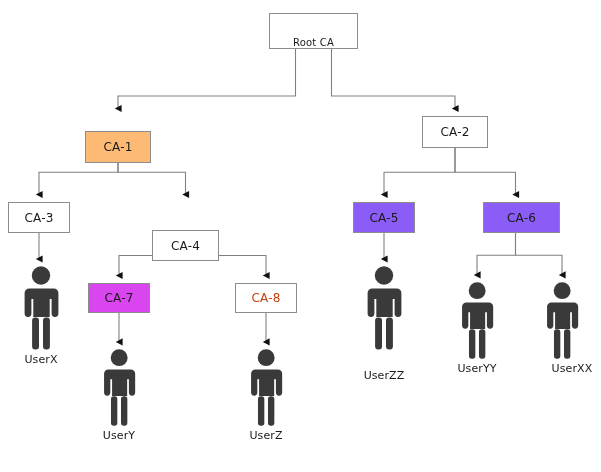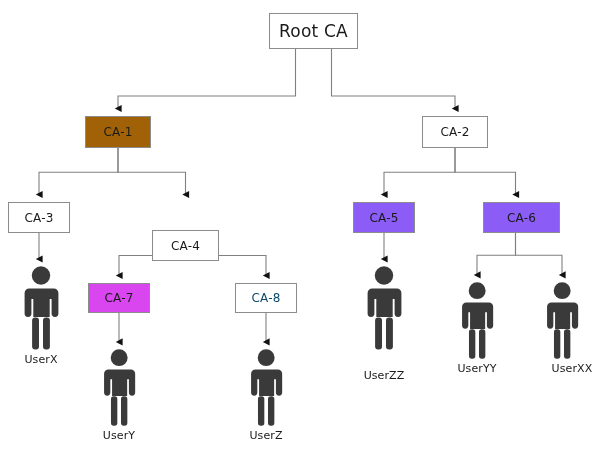--- a/index.html
+++ b/index.html
@@ -81,45 +81,45 @@
         <path d="M 266 313 L 266 341.88" stroke="#808080" marker-end="url(#arrowhead)"></path>
         <path d="M 455 148 L 455 172.3 L 384 172.3 L 384 194.5" stroke="#808080" marker-end="url(#arrowhead)"></path>
         <path d="M 455 148 L 455 172.3 L 515.5 172.3 L 515.5 194.5" stroke="#808080" marker-end="url(#arrowhead)"></path>
         <path d="M 384 233 L 384 259" stroke="#808080" marker-end="url(#arrowhead)"></path>
         <path d="M 515.5 233 L 515.5 255.221 L 477 255.221 L 477 274.88" stroke="#808080" marker-end="url(#arrowhead)"></path>
         <path d="M 515.5 233 L 515.5 255.221 L 562 255.221 L 562 274.88" stroke="#808080" marker-end="url(#arrowhead)"></path>
       </g>
   </svg>
 
   <div id="ca-layer">
-      <div class="ca-node" style="left: 269px; top: 13px; width: 89px; height: 36px; font-size: 17px; border-color: rgb(140, 140, 140); background: rgb(255, 255, 255); color: rgb(26, 26, 26);">
+      <div class="ca-node" style="left: 269px; top: 13px; width: 89px; height: 36px; font-size: 10px; border-color: rgb(140, 140, 140); background: rgb(255, 255, 255); color: rgb(26, 26, 26); align-items: flex-end;">
         <span class="ca-label">Root CA</span>
       </div>
-      <div class="ca-node" style="left: 85px; top: 116px; width: 66px; height: 32px; font-size: 12px; border-color: rgb(140, 140, 140); background: #a16207; color: rgb(26, 26, 26); align-items: center;">
+      <div class="ca-node" style="left: 85px; top: 131px; width: 66px; height: 32px; font-size: 12px; border-color: rgb(140, 140, 140); background: #fdba74; color: rgb(26, 26, 26); align-items: center;">
         <span class="ca-label">CA-1</span>
       </div>
       <div class="ca-node" style="left: 422px; top: 116px; width: 66px; height: 32px; font-size: 12px; border-color: rgb(140, 140, 140); background: rgb(255, 255, 255); color: rgb(26, 26, 26);">
         <span class="ca-label">CA-2</span>
       </div>
       <div class="ca-node" style="left: 8px; top: 202px; width: 62px; height: 31px; font-size: 12px; border-color: rgb(140, 140, 140); background: rgb(255, 255, 255); color: rgb(26, 26, 26);">
         <span class="ca-label">CA-3</span>
       </div>
       <div class="ca-node" style="left: 152px; top: 202px; width: 67px; height: 31px; font-size: 12px; border-color: rgb(140, 140, 140); background: rgb(255, 255, 255); color: rgb(26, 26, 26); margin-top: 28px;">
         <span class="ca-label">CA-4</span>
       </div>
       <div class="ca-node" style="left: 353px; top: 202px; width: 62px; height: 31px; font-size: 12px; border-color: rgb(140, 140, 140); background: #8b5cf6; color: rgb(26, 26, 26);">
         <span class="ca-label">CA-5</span>
       </div>
       <div class="ca-node" style="left: 483px; top: 202px; width: 77px; height: 31px; font-size: 12px; border-color: rgb(140, 140, 140); background: #8b5cf6; color: rgb(26, 26, 26);">
         <span class="ca-label">CA-6</span>
       </div>
       <div class="ca-node" style="left: 88px; top: 283px; width: 62px; height: 30px; font-size: 12px; border-color: rgb(140, 140, 140); background: #d946ef; color: rgb(26, 26, 26);">
         <span class="ca-label">CA-7</span>
       </div>
-      <div class="ca-node" style="left: 235px; top: 283px; width: 62px; height: 30px; font-size: 12px; border-color: rgb(140, 140, 140); background: rgb(255, 255, 255); color: #0c4a6e;">
+      <div class="ca-node" style="left: 235px; top: 283px; width: 62px; height: 30px; font-size: 12px; border-color: rgb(140, 140, 140); background: rgb(255, 255, 255); color: #c2410c;">
         <span class="ca-label">CA-8</span>
       </div>
     </div>
   <div id="user-layer">
       <div class="user-node" style="left: 18px; top: 265px; width: 46px;">
         <svg class="person" width="46" height="86" viewBox="0 0 46 86">
           <circle cx="23" cy="10.5" r="9.2" fill="#3a3a3a"></circle>
           <path d="M10.2 23.5 h25.6 a4.6 4.6 0 0 1 4.6 4.6 v20.4 a3.4 3.4 0 0 1 -6.8 0 v-14.6 h-1.9 v18.2 h-16.4 v-18.2 h-1.9 v14.6 a3.4 3.4 0 0 1 -6.8 0 v-20.4 a4.6 4.6 0 0 1 4.6 -4.6 z" fill="#3a3a3a"></path>
           <rect x="14.1" y="52.4" width="6.9" height="32.2" rx="3.0" fill="#3a3a3a"></rect>
           <rect x="25.0" y="52.4" width="6.9" height="32.2" rx="3.0" fill="#3a3a3a"></rect>

